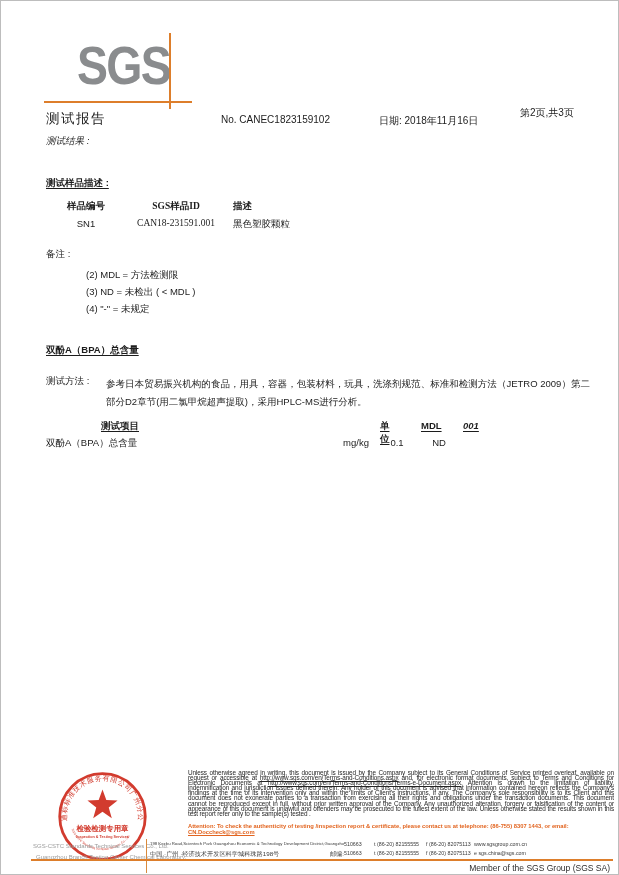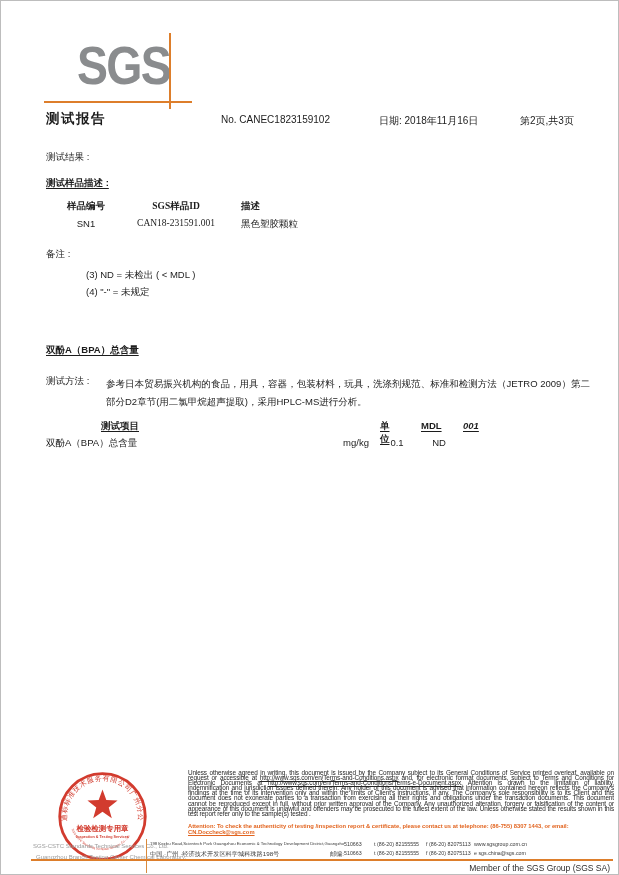--- a/index.html
+++ b/index.html
@@ -12,35 +12,35 @@
   .abs { position:absolute; }
 
   
   .sgs-logo {
     left:76px; top:37px; font-size:54px; font-weight:bold; line-height:1;
     color:#8a8c8e; letter-spacing:-2px; transform:scaleX(0.86); transform-origin:left top;
   }
   .logo-hline { left:43px; top:100px; width:148px; height:2px; background:#dd7e2b; }
   .logo-vline { left:168px; top:32px; width:2px; height:76px; background:#dd7e2b; }
 
-  .doc-title { left:45px; top:109px; font-size:13.5px; font-weight:bold; letter-spacing:1.5px; }
+  .doc-title { left:45px; top:109px; font-size:13.5px; font-weight:normal; letter-spacing:1.5px; }
   .report-no { left:220px; top:113px; font-size:10px; }
   .doc-date  { left:378px; top:113px; font-size:10px; }
-  .page-info { left:519px; top:113px; font-size:10px; }
+  .page-info { left:519px; top:105px; font-size:10px; }
 
   
   .t95 { font-size:9.5px; }
   .bold { font-weight:bold; }
   .ul { text-decoration:underline; text-underline-offset:2px; }
-  .results-label { left:45px; top:150px; }
+  .results-label { left:45px; top:134px;font-style:italic; }
   .sample-heading { left:45px; top:176px; }
 
   .col-sn   { left:45px;  width:80px; text-align:center; }
   .col-id   { left:125px; width:100px; text-align:center;font-family:Liberation Serif, serif; }
-  .col-desc { left:240px; }
+  .col-desc { left:232px; }
   .row-h { top:199px; } .row-v { top:217px; }
 
   .remarks-label { left:45px; top:247px; }
   .remarks { left:85px; top:265px; line-height:17px; }
 
   .bpa-heading { left:45px; top:343px; }
   .method-label { left:45px; top:374px; }
   .method-text { left:105px; top:374px; width:484px; line-height:18px; text-align:justify; }
 
   .rt-item-h { left:57px; }  .rt-item-v { left:45px; }
@@ -100,20 +100,21 @@
 
   <div class="abs t95 bold row-h col-sn">样品编号</div>
   <div class="abs t95 bold row-h col-id">SGS样品ID</div>
   <div class="abs t95 bold row-h col-desc">描述</div>
   <div class="abs t95 row-v col-sn">SN1</div>
   <div class="abs t95 row-v col-id">CAN18-231591.001</div>
   <div class="abs t95 row-v col-desc">黑色塑胶颗粒</div>
 
   <div class="abs t95 remarks-label">备注 :</div>
   <div class="abs t95 remarks">
+    <div>(2) MDL = 方法检测限</div>
     <div>(3) ND = 未检出 ( &lt; MDL )</div>
     <div>(4) "-" = 未规定</div>
   </div>
 
   <div class="abs t95 bold ul bpa-heading">双酚A（BPA）总含量</div>
   <div class="abs t95 method-label">测试方法 :</div>
   <div class="abs t95 method-text">参考日本贸易振兴机构的食品，用具，容器，包装材料，玩具，洗涤剂规范、标准和检测方法（JETRO 2009）第二部分D2章节(用二氯甲烷超声提取)，采用HPLC-MS进行分析。</div>
 
   <div class="abs t95 bold ul rt-h rt-item-h">测试项目</div>
   <div class="abs t95 bold ul rt-h rt-unit">单位</div>

